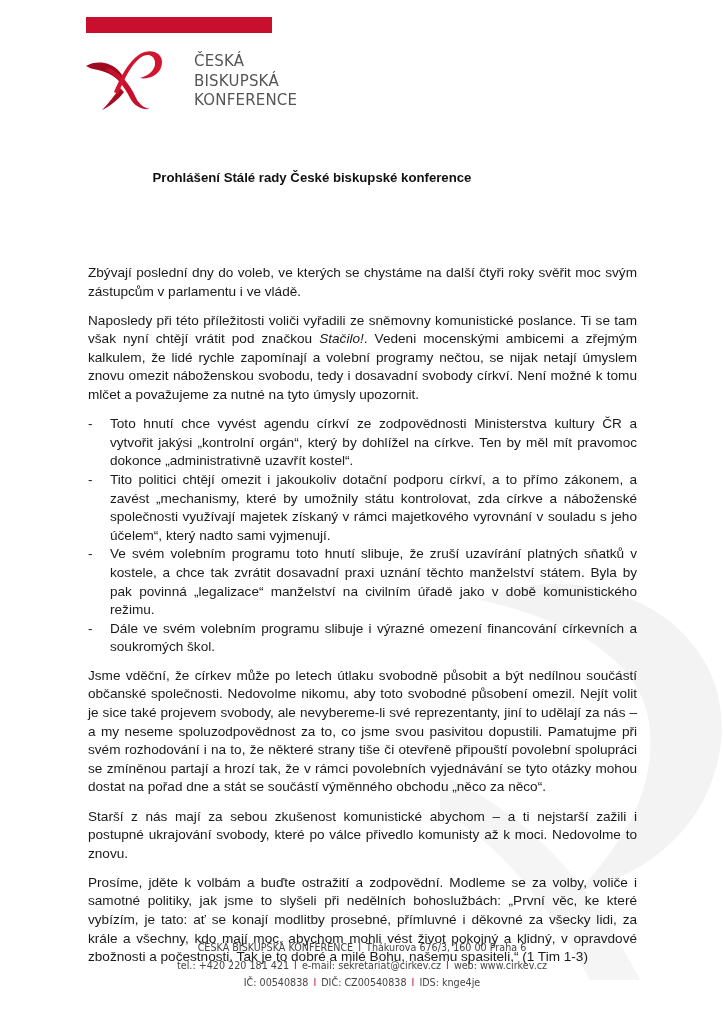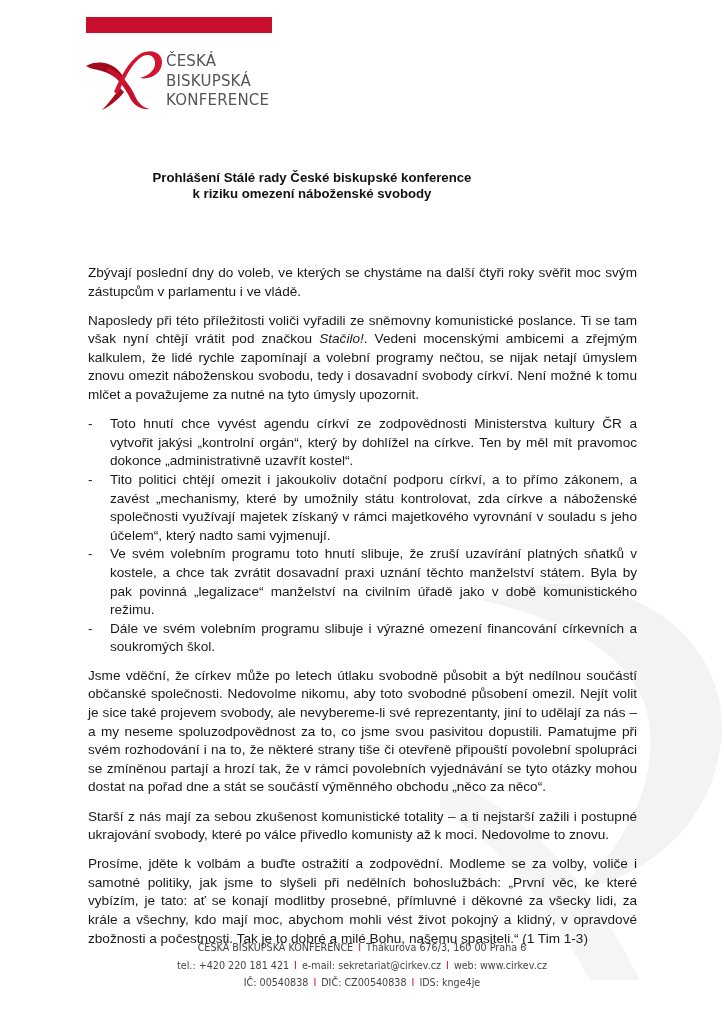--- a/index.html
+++ b/index.html
@@ -42,21 +42,21 @@
     .logo-text {
       position: absolute;
       left: 166px;
       top: 52px;
       font-family: "DejaVu Sans", sans-serif;
       font-size: 15px;
       line-height: 19.5px;
       color: #555555;
       letter-spacing: 0.2px;
     }
-    .logo-text div { white-space: nowrap; }
+    .logo-text div { white-space: nowrap; margin-left: 28px; }
     .title {
       position: absolute;
       left: 0;
       width: 624px;
       top: 170px;
       text-align: center;
       font-weight: bold;
       font-size: 13.2px;
       line-height: 16.3px;
       color: #111;
@@ -129,34 +129,33 @@
 </svg>
 
 <div class="logo-text">
   <div>ČESKÁ</div>
   <div>BISKUPSKÁ</div>
   <div>KONFERENCE</div>
 </div>
 
 <div class="title">
   <div>Prohlášení Stálé rady České biskupské konference</div>
-  <div>k riziku omezení náboženské svobody</div>
 </div>
 
 <div class="content">
   <p>Zbývají poslední dny do voleb, ve kterých se chystáme na další čtyři roky svěřit moc svým zástupcům v parlamentu i ve vládě.</p>
   <p><span>Naposledy při této příležitosti voliči vyřadili ze sněmovny komunistické poslance. Ti se tam však nyní chtějí vrátit pod značkou </span><em>Stačilo!</em><span>. Vedeni mocenskými ambicemi a zřejmým kalkulem, že lidé rychle zapomínají a volební programy nečtou, se nijak netají úmyslem znovu omezit náboženskou svobodu, tedy i dosavadní svobody církví. Není možné k tomu mlčet a považujeme za nutné na tyto úmysly upozornit.</span></p>
   <ul>
     <li><span class="dash">-</span><span>Toto hnutí chce vyvést agendu církví ze zodpovědnosti Ministerstva kultury ČR a vytvořit jakýsi „kontrolní orgán“, který by dohlížel na církve. Ten by měl mít pravomoc dokonce „administrativně uzavřít kostel“.</span></li>
     <li><span class="dash">-</span><span>Tito politici chtějí omezit i jakoukoliv dotační podporu církví, a to přímo zákonem, a zavést „mechanismy, které by umožnily státu kontrolovat, zda církve a náboženské společnosti využívají majetek získaný v rámci majetkového vyrovnání v souladu s jeho účelem“, který nadto sami vyjmenují.</span></li>
     <li><span class="dash">-</span><span>Ve svém volebním programu toto hnutí slibuje, že zruší uzavírání platných sňatků v kostele, a chce tak zvrátit dosavadní praxi uznání těchto manželství státem. Byla by pak povinná „legalizace“ manželství na civilním úřadě jako v době komunistického režimu.</span></li>
     <li><span class="dash">-</span><span>Dále ve svém volebním programu slibuje i výrazné omezení financování církevních a soukromých škol.</span></li>
   </ul>
   <p>Jsme vděční, že církev může po letech útlaku svobodně působit a být nedílnou součástí občanské společnosti. Nedovolme nikomu, aby toto svobodné působení omezil. Nejít volit je sice také projevem svobody, ale nevybereme-li své reprezentanty, jiní to udělají za nás – a my neseme spoluzodpovědnost za to, co jsme svou pasivitou dopustili. Pamatujme při svém rozhodování i na to, že některé strany tiše či otevřeně připouští povolební spolupráci se zmíněnou partají a hrozí tak, že v rámci povolebních vyjednávání se tyto otázky mohou dostat na pořad dne a stát se součástí výměnného obchodu „něco za něco“.</p>
-  <p>Starší z nás mají za sebou zkušenost komunistické totality – a ti nejstarší zažili i postupné ukrajování svobody, které po válce přivedlo komunisty až k moci. Nedovolme to znovu.</p>
+  <p>Starší z nás mají za sebou zkušenost komunistické abychom – a ti nejstarší zažili i postupné ukrajování svobody, které po válce přivedlo komunisty až k moci. Nedovolme to znovu.</p>
   <p>Prosíme, jděte k volbám a buďte ostražití a zodpovědní. Modleme se za volby, voliče i samotné politiky, jak jsme to slyšeli při nedělních bohoslužbách: „První věc, ke které vybízím, je tato: ať se konají modlitby prosebné, přímluvné i děkovné za všecky lidi, za krále a všechny, kdo mají moc, abychom mohli vést život pokojný a klidný, v opravdové zbožnosti a počestnosti. Tak je to dobré a milé Bohu, našemu spasiteli.“ (1 Tim 1-3)</p>
 </div>
 
 <div class="footer">
   <div class="line">
     <span>ČESKÁ BISKUPSKÁ KONFERENCE</span><span class="sep">I</span><span>Thákurova 676/3, 160 00 Praha 6</span>
   </div>
   <div class="line">
     <span>tel.: +420 220 181 421</span><span class="sep">I</span><span>e-mail: sekretariat@cirkev.cz</span><span class="sep">I</span><span>web: www.cirkev.cz</span>
   </div>

